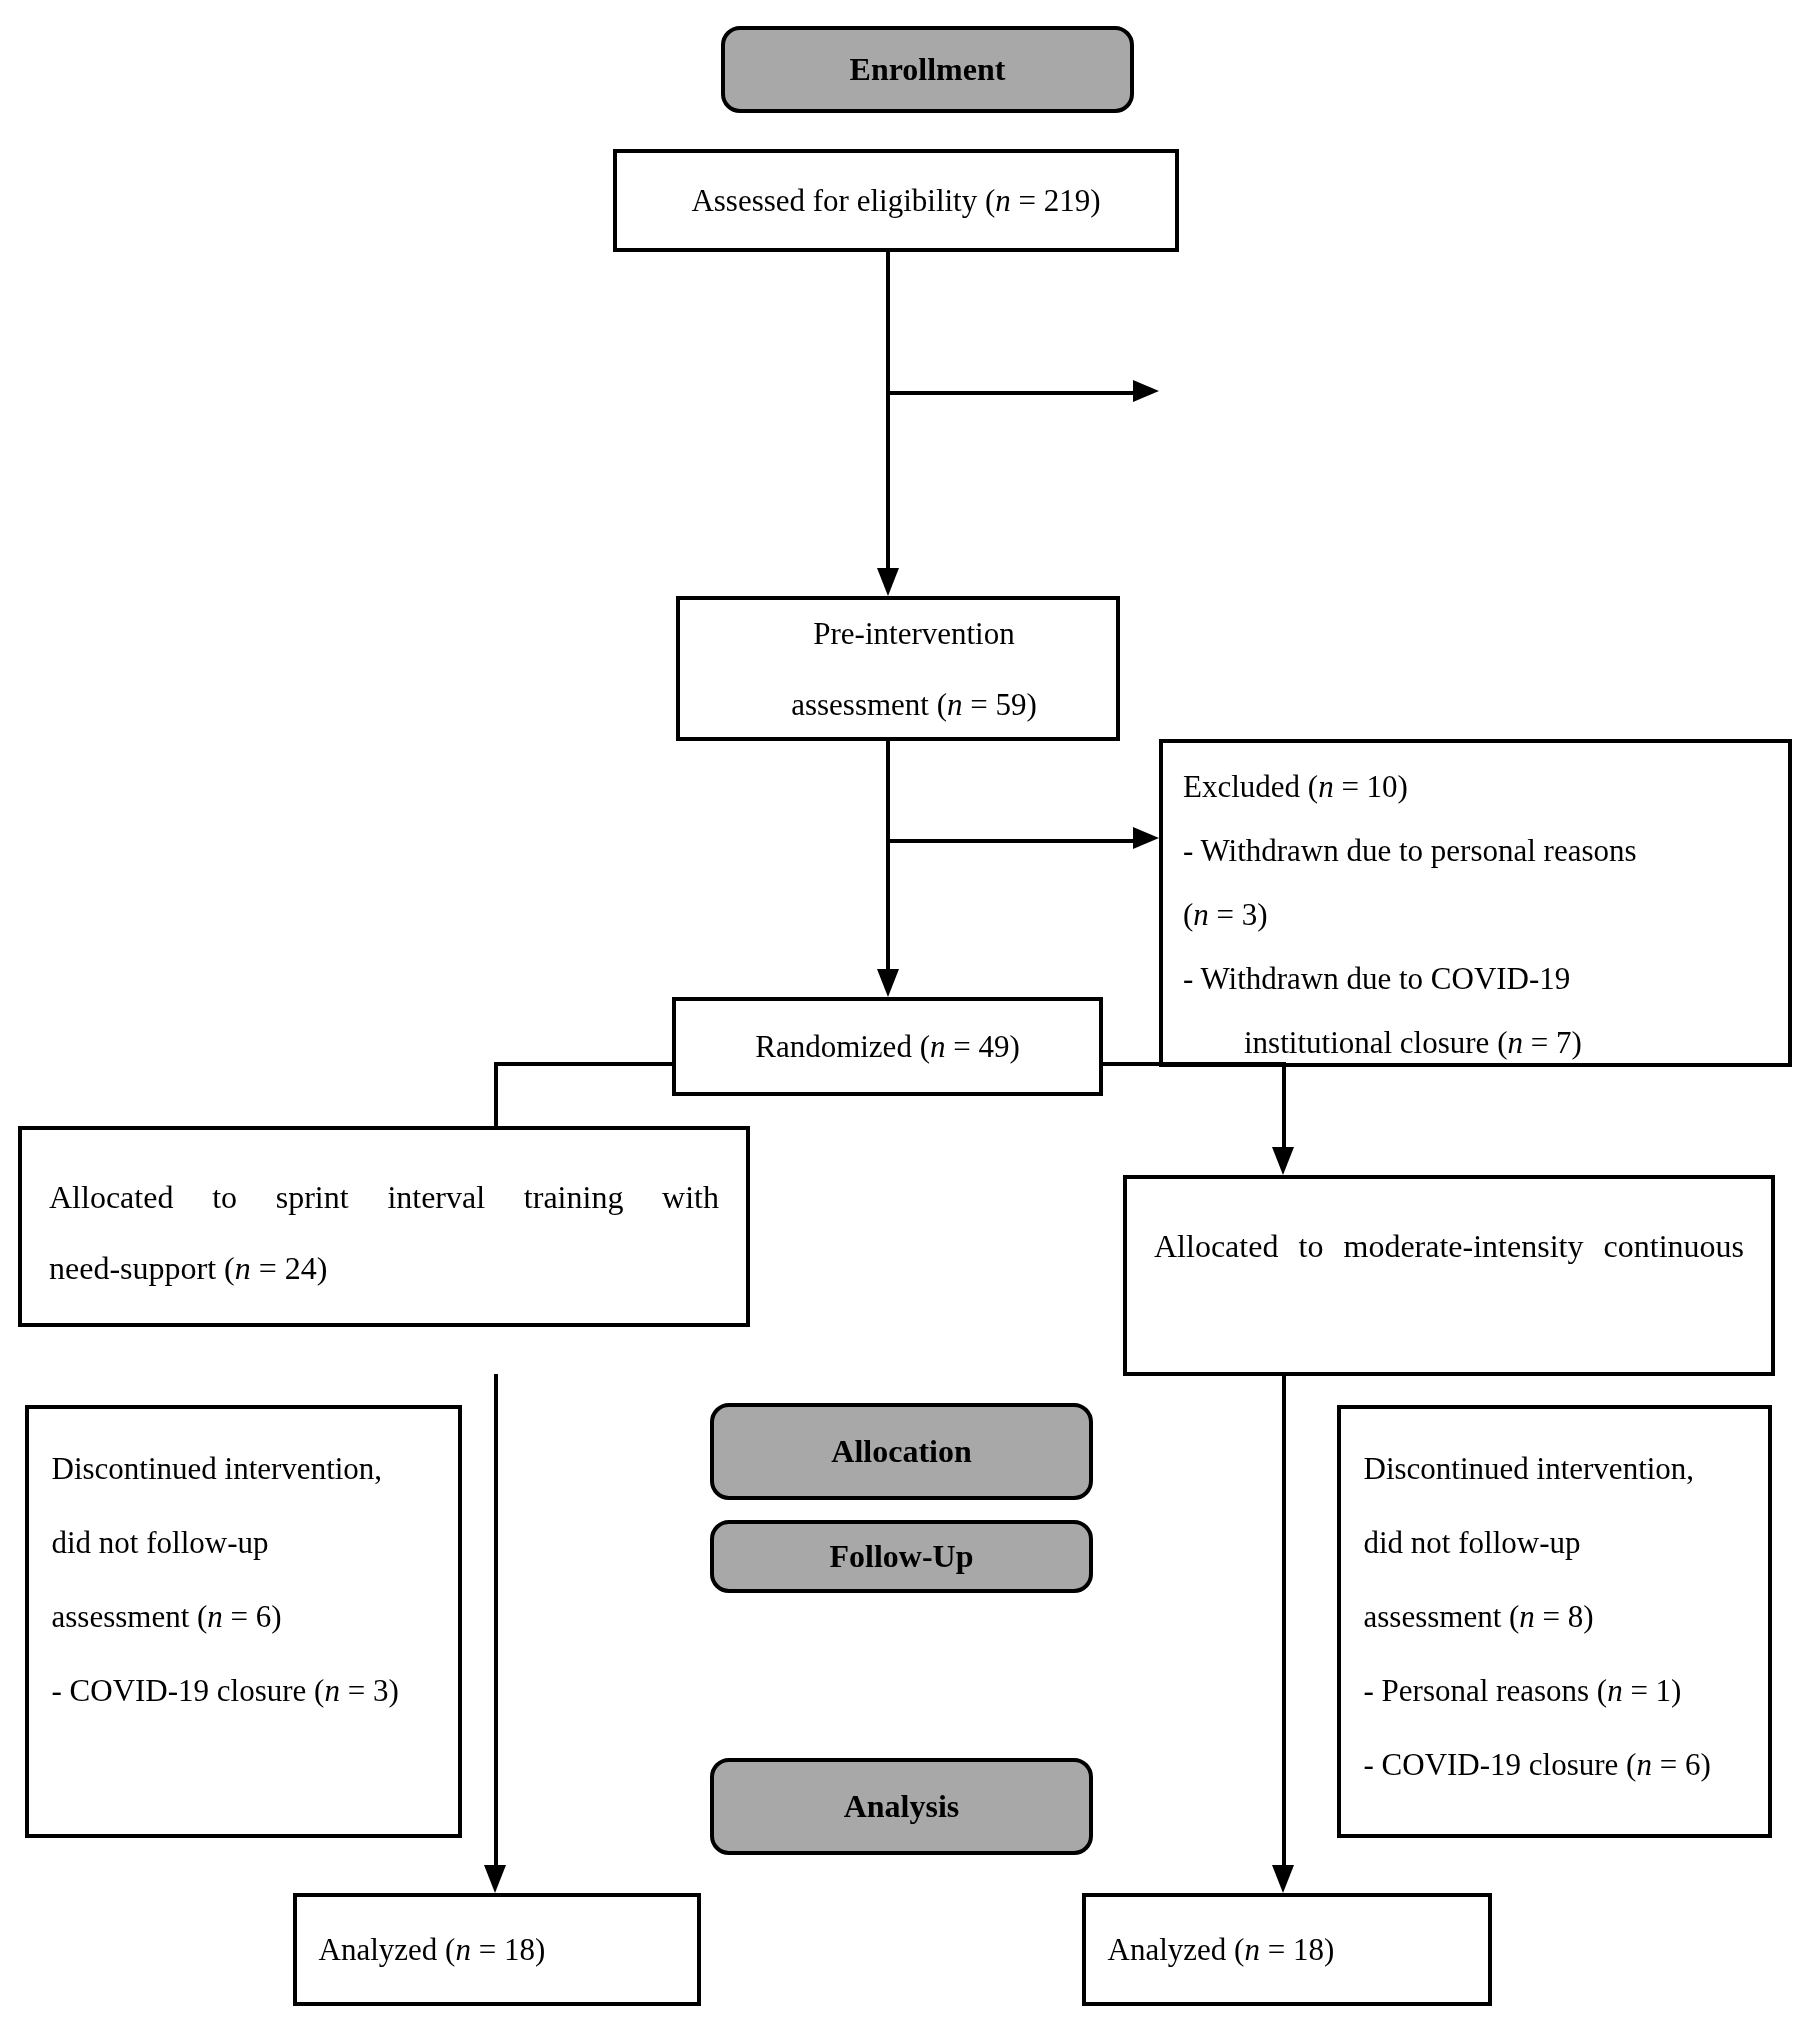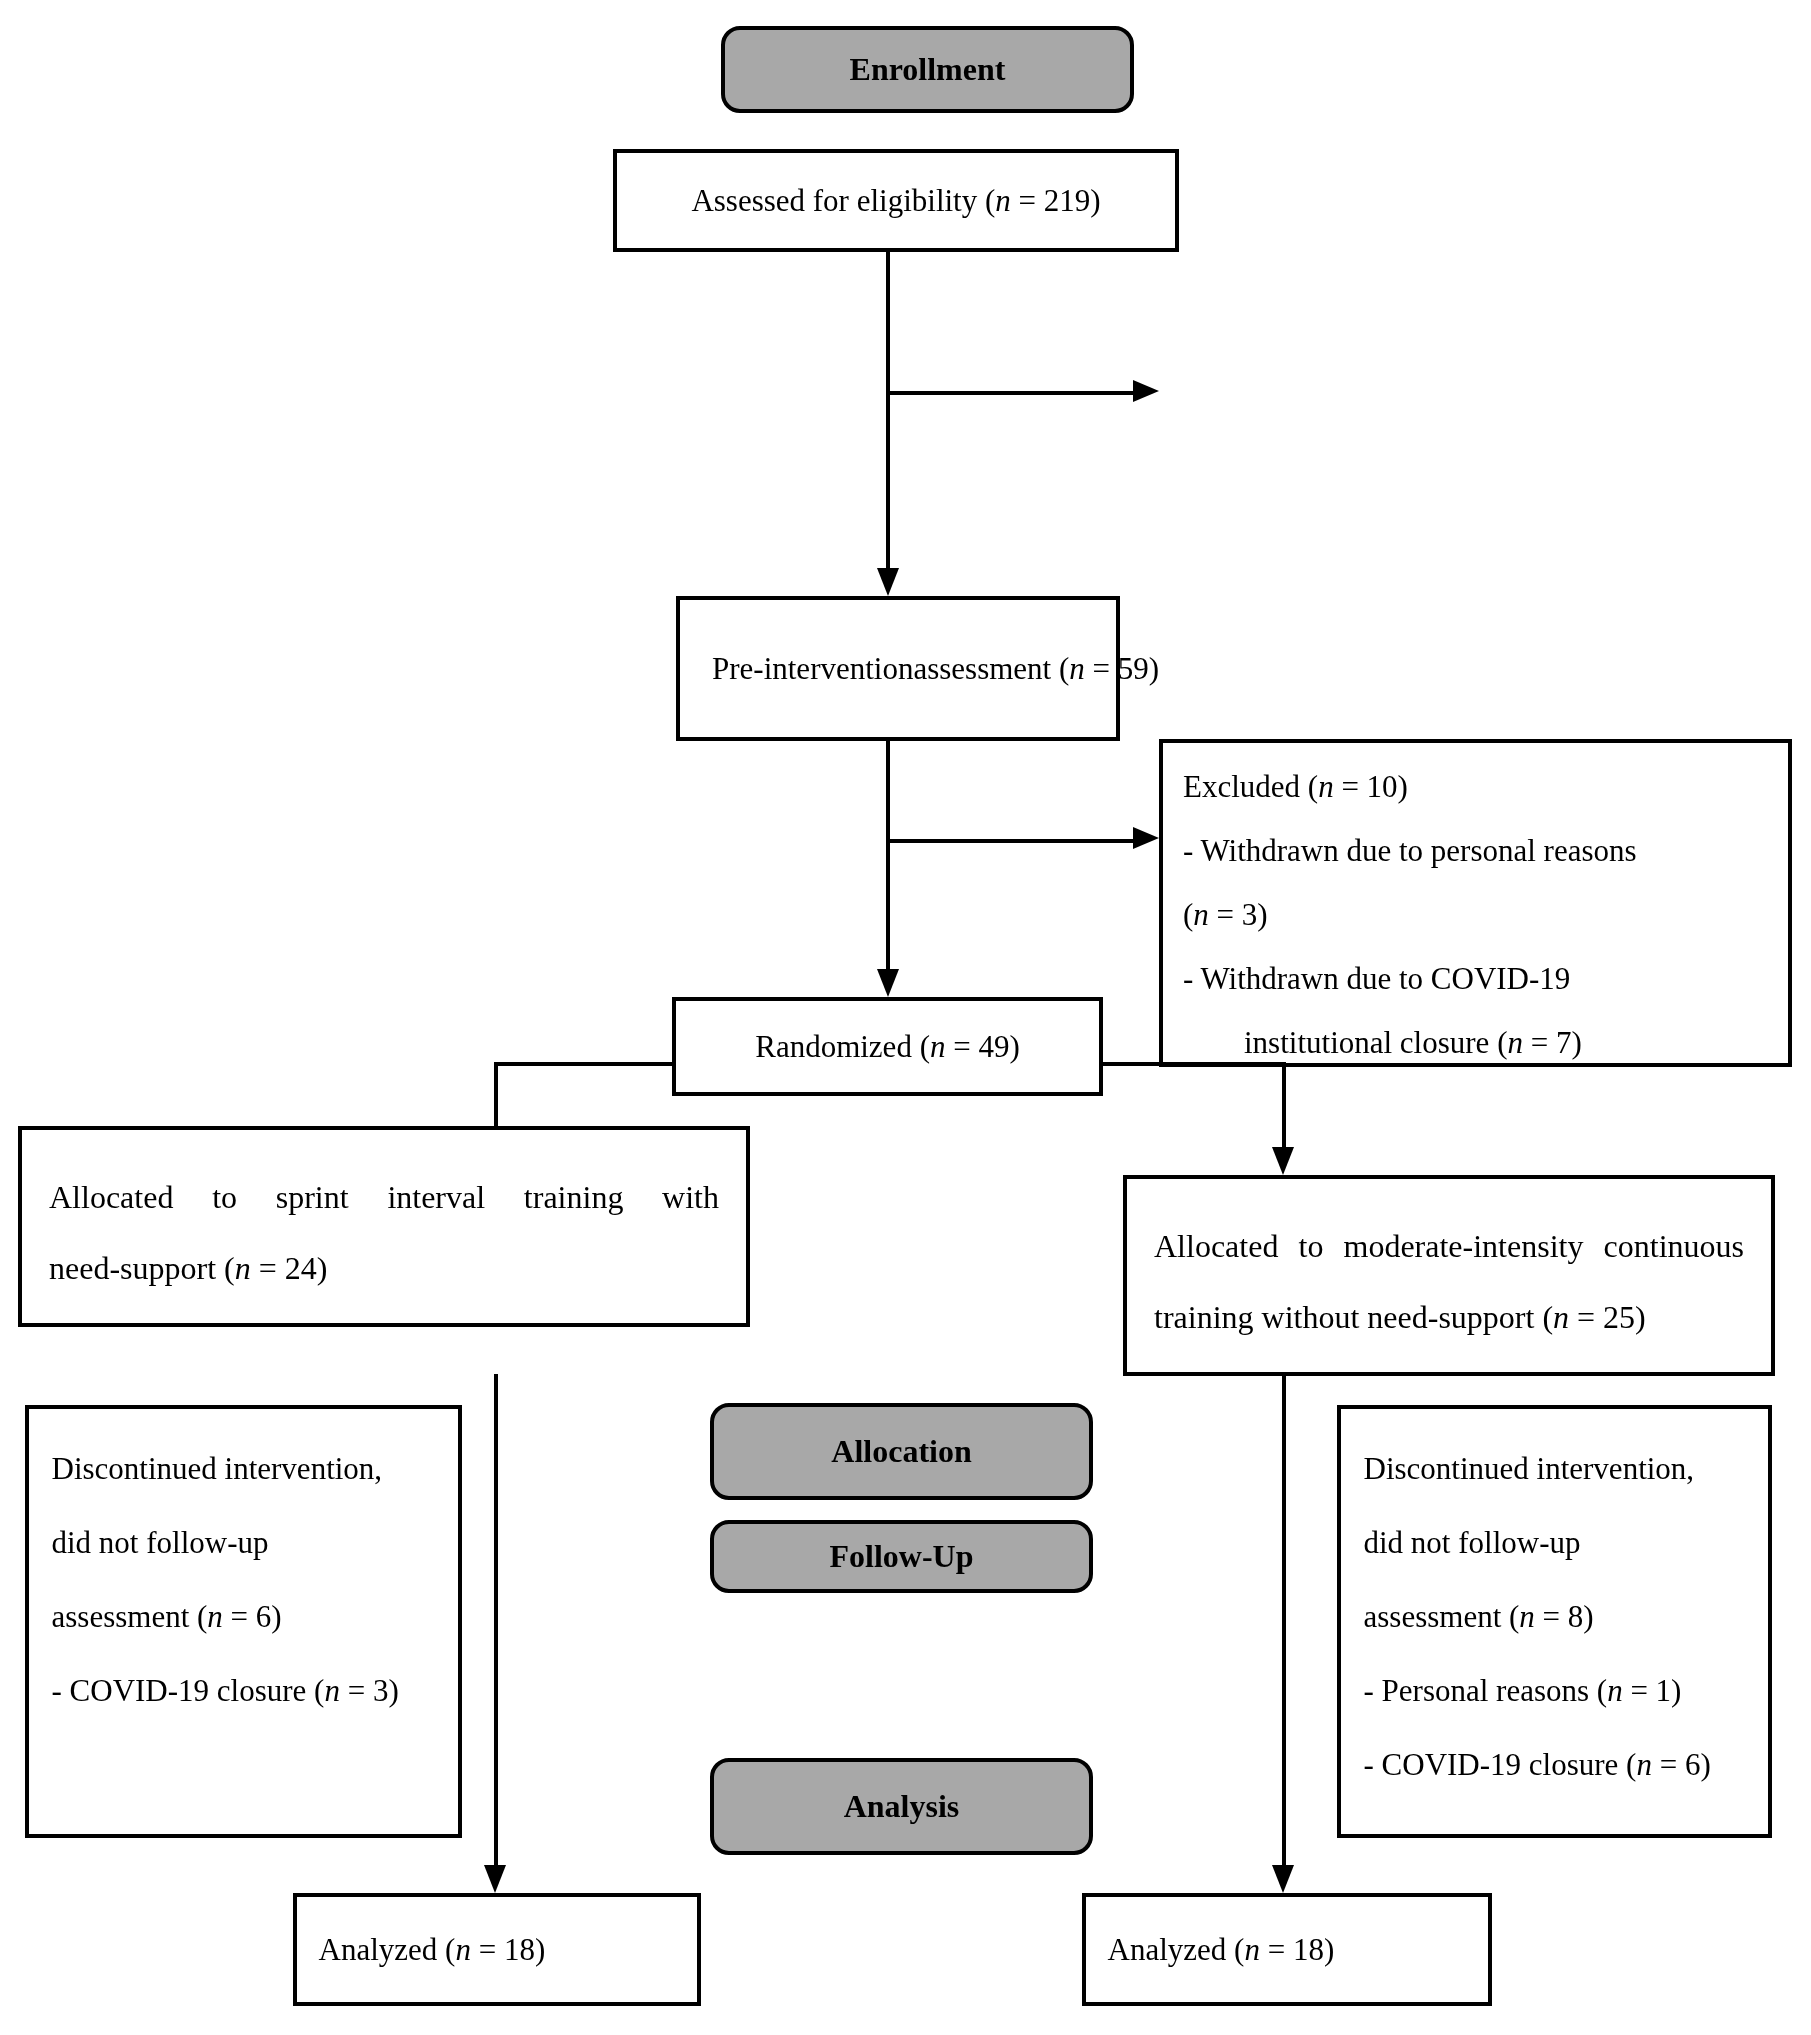--- a/index.html
+++ b/index.html
@@ -36,21 +36,23 @@
   }
   .center{
     display:flex;
     align-items:center;
     justify-content:center;
     text-align:center;
     white-space:nowrap;
   }
   .centercol{
     display:flex;
+    flex-direction:column;
     align-items:center;
+    justify-content:center;
     text-align:center;
     padding-left:32px;
   }
   .centercol .ln{line-height:71px;white-space:nowrap;}
   .leftline{
     display:flex;
     align-items:center;
     padding-left:21.6px;
     white-space:nowrap;
   }
@@ -130,21 +132,20 @@
   <div class="vline" style="left:1282px;top:1062px;height:85px;"></div>
   <div class="arrow-d" style="left:1272px;top:1147px;"></div>
 
   <div class="box alloc" style="left:18px;top:1126px;width:732px;height:201px;">
     <div class="ln j">Allocated to sprint interval training with</div>
     <div class="ln">need-support (<i>n</i> = 24)</div>
   </div>
 
   <div class="box alloc" style="left:1123px;top:1175px;width:652px;height:201px;">
     <div class="ln j">Allocated to moderate-intensity continuous</div>
-    <div class="ln">training without need-support (<i>n</i> = 25)</div>
   </div>
 
   <div class="box lines disc" style="left:25px;top:1405px;width:437px;height:433px;">
     <div class="ln">Discontinued intervention,</div>
     <div class="ln">did not follow-up</div>
     <div class="ln">assessment (<i>n</i> = 6)</div>
     <div class="ln">- COVID-19 closure (<i>n</i> = 3)</div>
   </div>
 
   <div class="box lines disc" style="left:1337px;top:1405px;width:435px;height:433px;">

